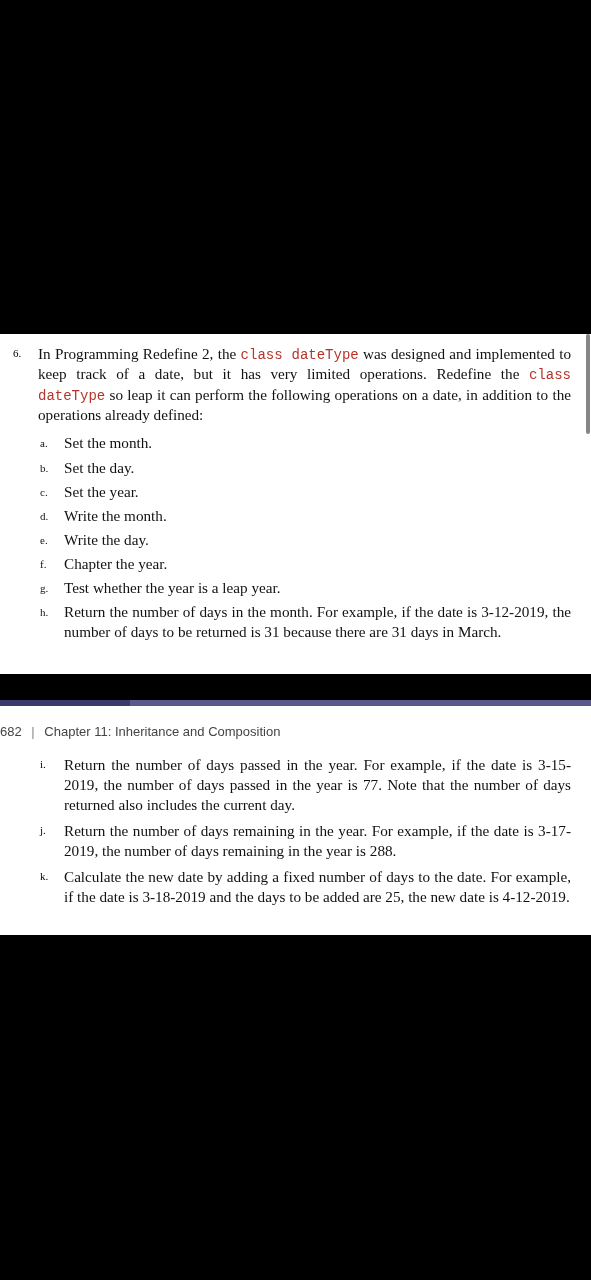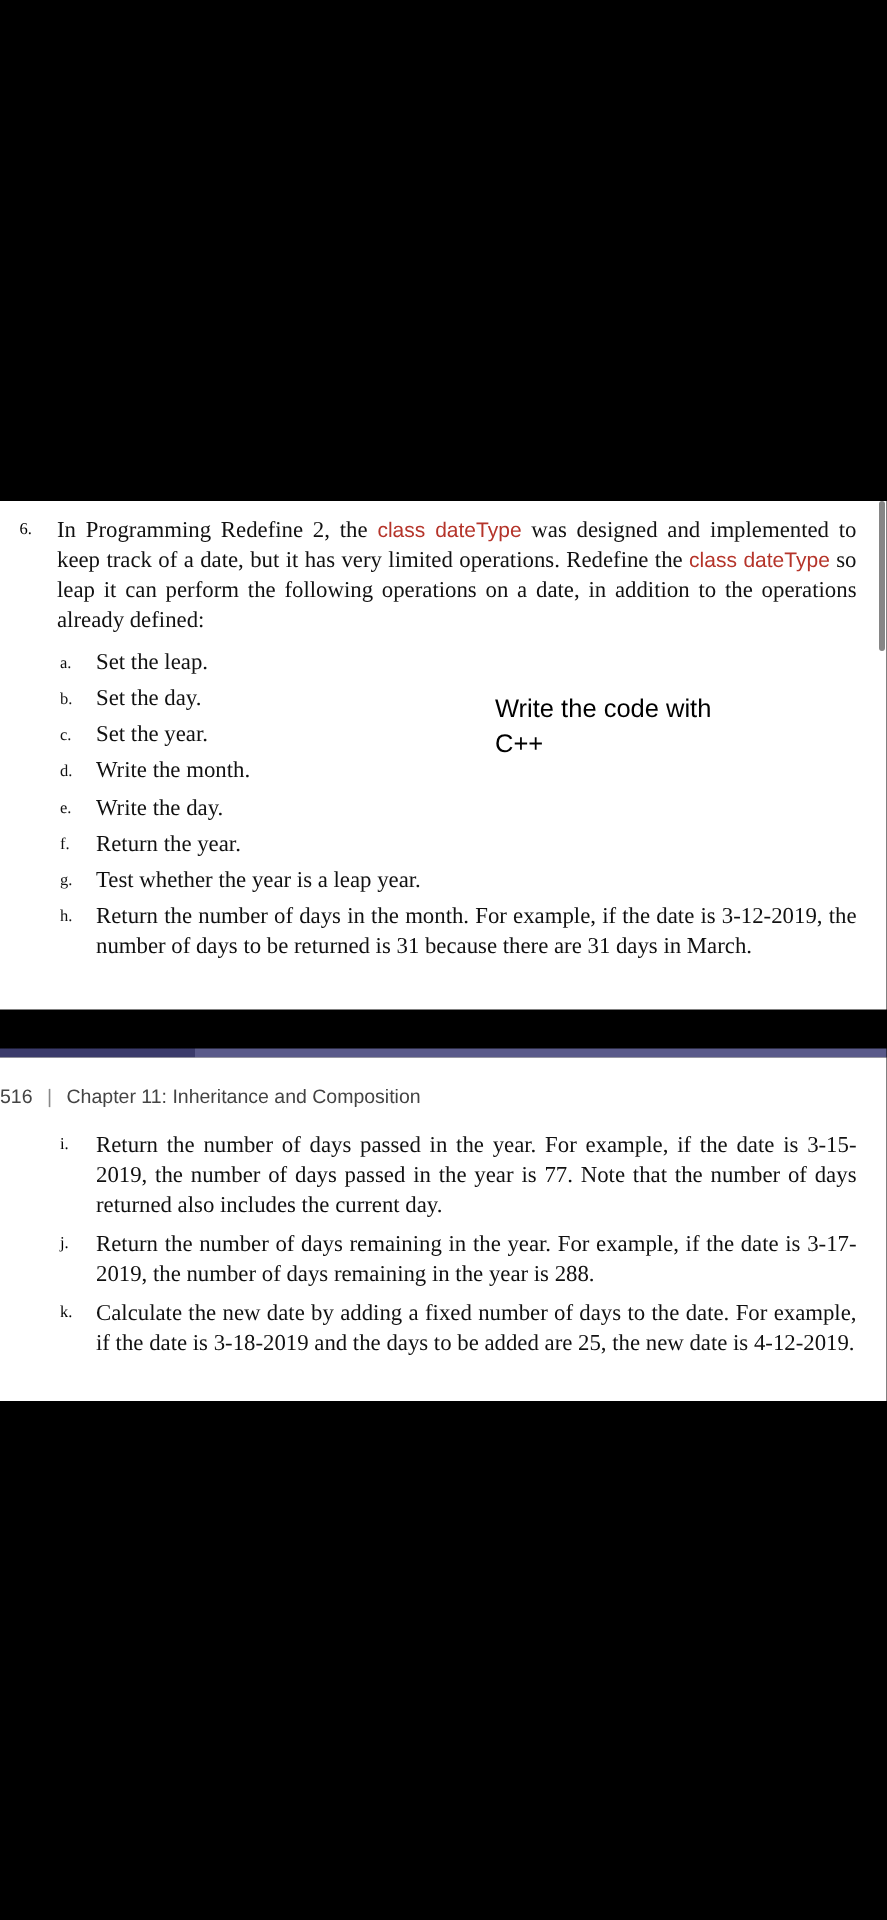--- a/index.html
+++ b/index.html
@@ -4,21 +4,21 @@
 <style>
   * { margin: 0; padding: 0; box-sizing: border-box; }
   html, body { width: 591px; height: 1280px; background: #000; font-family: Georgia, 'Times New Roman', serif; }
   .page-wrap { position: absolute; top: 334px; left: 0; width: 591px; background: #000; }
   .page1 { background: #fff; width: 591px; padding: 10px 20px 28px 10px; position: relative; }
   .page1-inner { position: relative; }
   .scroll-edge { position: absolute; right: 1px; top: 0; width: 4px; height: 100px; background: #868686; border-radius: 2px; }
   .q-row { display: flex; }
   .q-num { width: 28px; font-size: 11px; padding-top: 3px; text-align: left; padding-left: 3px; }
   .q-body { flex: 1; font-size: 15.2px; line-height: 1.32; text-align: justify; color: #111; }
-  .code-font { font-family: Liberation Sans, sans-serif; color: #b5342a; font-size: 14px; }
+  .code-font { font-family: Liberation Mono, monospace; color: #b5342a; font-size: 14px; }
   .sub-list { margin-top: 8px; }
   .sub-row { display: flex; margin-bottom: 4px; }
   .sub-label { width: 26px; font-size: 11px; padding-top: 3px; text-align: left; padding-left: 2px; }
   .sub-text { flex: 1; font-size: 15.2px; line-height: 1.32; color: #111; text-align: justify; }
   .annotation { position: absolute; left: 320px; top: 118px; font-family: Arial, Helvetica, sans-serif; font-size: 17px; color: #000; line-height: 1.35; }
   .gap { height: 26px; background: #000; }
   .accent-bar { height: 6px; width: 591px; background: linear-gradient(to right, #3b3b6b 0%, #3b3b6b 22%, #5a5a8a 22%, #5a5a8a 100%); }
   .page2 { background: #fff; width: 591px; padding: 18px 20px 22px 0; }
   .chap-header { font-family: 'Segoe UI', Arial, sans-serif; font-size: 13px; color: #444; padding-left: 0; margin-bottom: 16px; }
   .chap-num { font-weight: 400; }
@@ -34,66 +34,62 @@
   <div class="page1">
     <div class="scroll-edge"></div>
     <div class="page1-inner">
       <div class="q-row">
         <div class="q-num">6.</div>
         <div class="q-body">
           <span>In Programming Redefine 2, the </span><span class="code-font">class dateType</span><span> was designed and implemented to keep track of a date, but it has very limited operations. Redefine the </span><span class="code-font">class dateType</span><span> so leap it can perform the following operations on a date, in addition to the operations already defined:</span>
           <div class="sub-list" id="list1">
               <div class="sub-row">
                 <div class="sub-label">a.</div>
-                <div class="sub-text">Set the leap.</div>
+                <div class="sub-text">Set the month.</div>
               </div>
               <div class="sub-row">
                 <div class="sub-label">b.</div>
                 <div class="sub-text">Set the day.</div>
               </div>
               <div class="sub-row">
                 <div class="sub-label">c.</div>
                 <div class="sub-text">Set the year.</div>
               </div>
               <div class="sub-row">
                 <div class="sub-label">d.</div>
                 <div class="sub-text">Write the month.</div>
               </div>
               <div class="sub-row">
                 <div class="sub-label">e.</div>
                 <div class="sub-text">Write the day.</div>
               </div>
               <div class="sub-row">
                 <div class="sub-label">f.</div>
-                <div class="sub-text">Return the year.</div>
+                <div class="sub-text">Chapter the year.</div>
               </div>
               <div class="sub-row">
                 <div class="sub-label">g.</div>
                 <div class="sub-text">Test whether the year is a leap year.</div>
               </div>
               <div class="sub-row">
                 <div class="sub-label">h.</div>
                 <div class="sub-text">Return the number of days in the month. For example, if the date is 3-12-2019, the number of days to be returned is 31 because there are 31 days in March.</div>
               </div>
             </div>
         </div>
       </div>
-      <div class="annotation">
-        <div>Write the code with</div>
-        <div>C++</div>
-      </div>
     </div>
   </div>
 
   <div class="gap"></div>
   <div class="accent-bar"></div>
 
   <div class="page2">
     <div class="chap-header">
-      <span class="chap-num">516</span>
+      <span class="chap-num">682</span>
       <span class="chap-sep">|</span>
       <span>Chapter 11: Inheritance and Composition</span>
     </div>
     <div class="sub-list" id="list2">
         <div class="sub-row">
           <div class="sub-label">i.</div>
           <div class="sub-text">Return the number of days passed in the year. For example, if the date is 3-15-2019, the number of days passed in the year is 77. Note that the number of days returned also includes the current day.</div>
         </div>
         <div class="sub-row">
           <div class="sub-label">j.</div>

